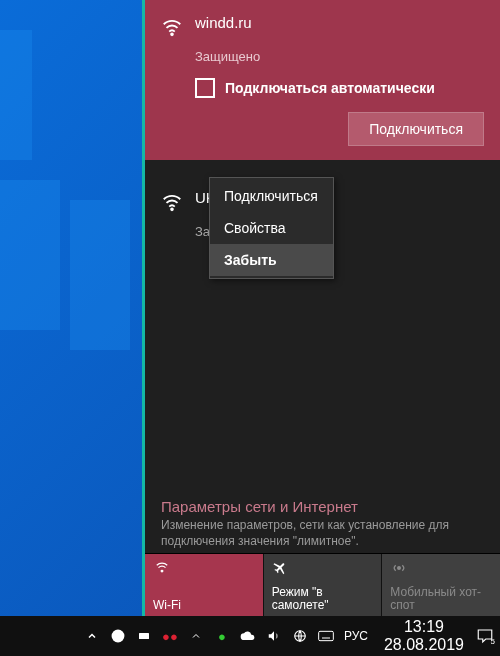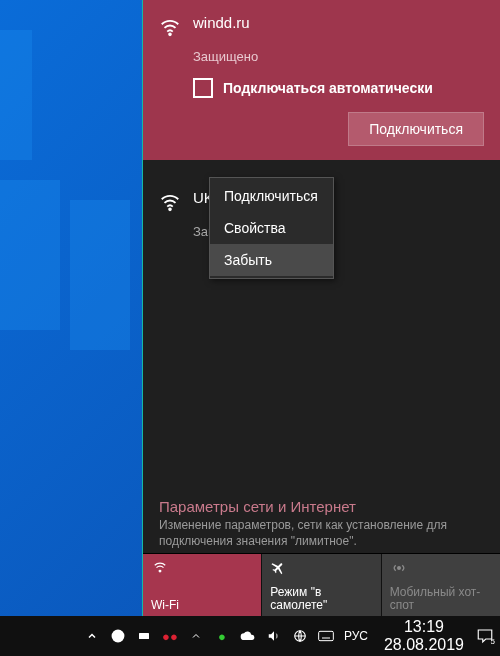--- a/index.html
+++ b/index.html
@@ -6,21 +6,21 @@
   body { width: 500px; height: 656px; overflow: hidden; position: relative; background: #0b5dc7; }
   .desktop { position: absolute; inset: 0; background: linear-gradient(135deg, #0a6cd8 0%, #0b4fb0 100%); }
   .desktop .lightblock { position: absolute; background: #1a8cf0; opacity: .35; }
   .lb1 { left: 0; top: 30px; width: 32px; height: 130px; }
   .lb2 { left: 0; top: 180px; width: 60px; height: 150px; }
   .lb3 { left: 70px; top: 200px; width: 60px; height: 150px; }
 
   .flyout {
     position: absolute; top: 0; right: 0; width: 358px; height: 616px;
     background: #1f1f1f; color: #fff; display: flex; flex-direction: column;
-    border-left: 1px solid #14b8a6;
+    border-left: 3px solid #14b8a6;
   }
 
   .selected-net {
     background: #9e364d; padding: 14px 16px 14px 16px;
   }
   .net-row { display: flex; align-items: flex-start; gap: 12px; }
   .wifi-icon-svg { width: 22px; height: 22px; flex: 0 0 22px; margin-top: 2px; }
   .net-name { font-size: 15px; }
   .net-status { font-size: 13px; color: #e9c9d0; margin-top: 18px; }
 
@@ -36,21 +36,21 @@
 
   .other-net { padding: 29px 16px; }
   .other-net .net-status { color: #a9a9a9; }
 
   .context-menu {
     position: absolute; left: 209px; top: 177px; width: 125px;
     background: #2b2b2b; border: 1px solid #555; padding: 2px 0;
     box-shadow: 2px 2px 6px rgba(0,0,0,.5);
   }
   .ctx-item { padding: 8px 14px; font-size: 14px; color: #fff; cursor: default; }
-  .ctx-item.hover { background: #4a4a4a; }
+  .ctx-item.hover { background: #4a4a4a; font-weight: bold; }
 
   .spacer { flex: 1; }
 
   .settings-link { padding: 0 16px 4px 16px; }
   .settings-title { color: #c97a8c; font-size: 15px; }
   .settings-desc { color: #9a9a9a; font-size: 12px; line-height: 1.35; margin-top: 2px; }
 
   .tiles { display: flex; border-top: 1px solid #000; }
   .tile {
     flex: 1; height: 62px; padding: 6px 8px 4px 8px;

